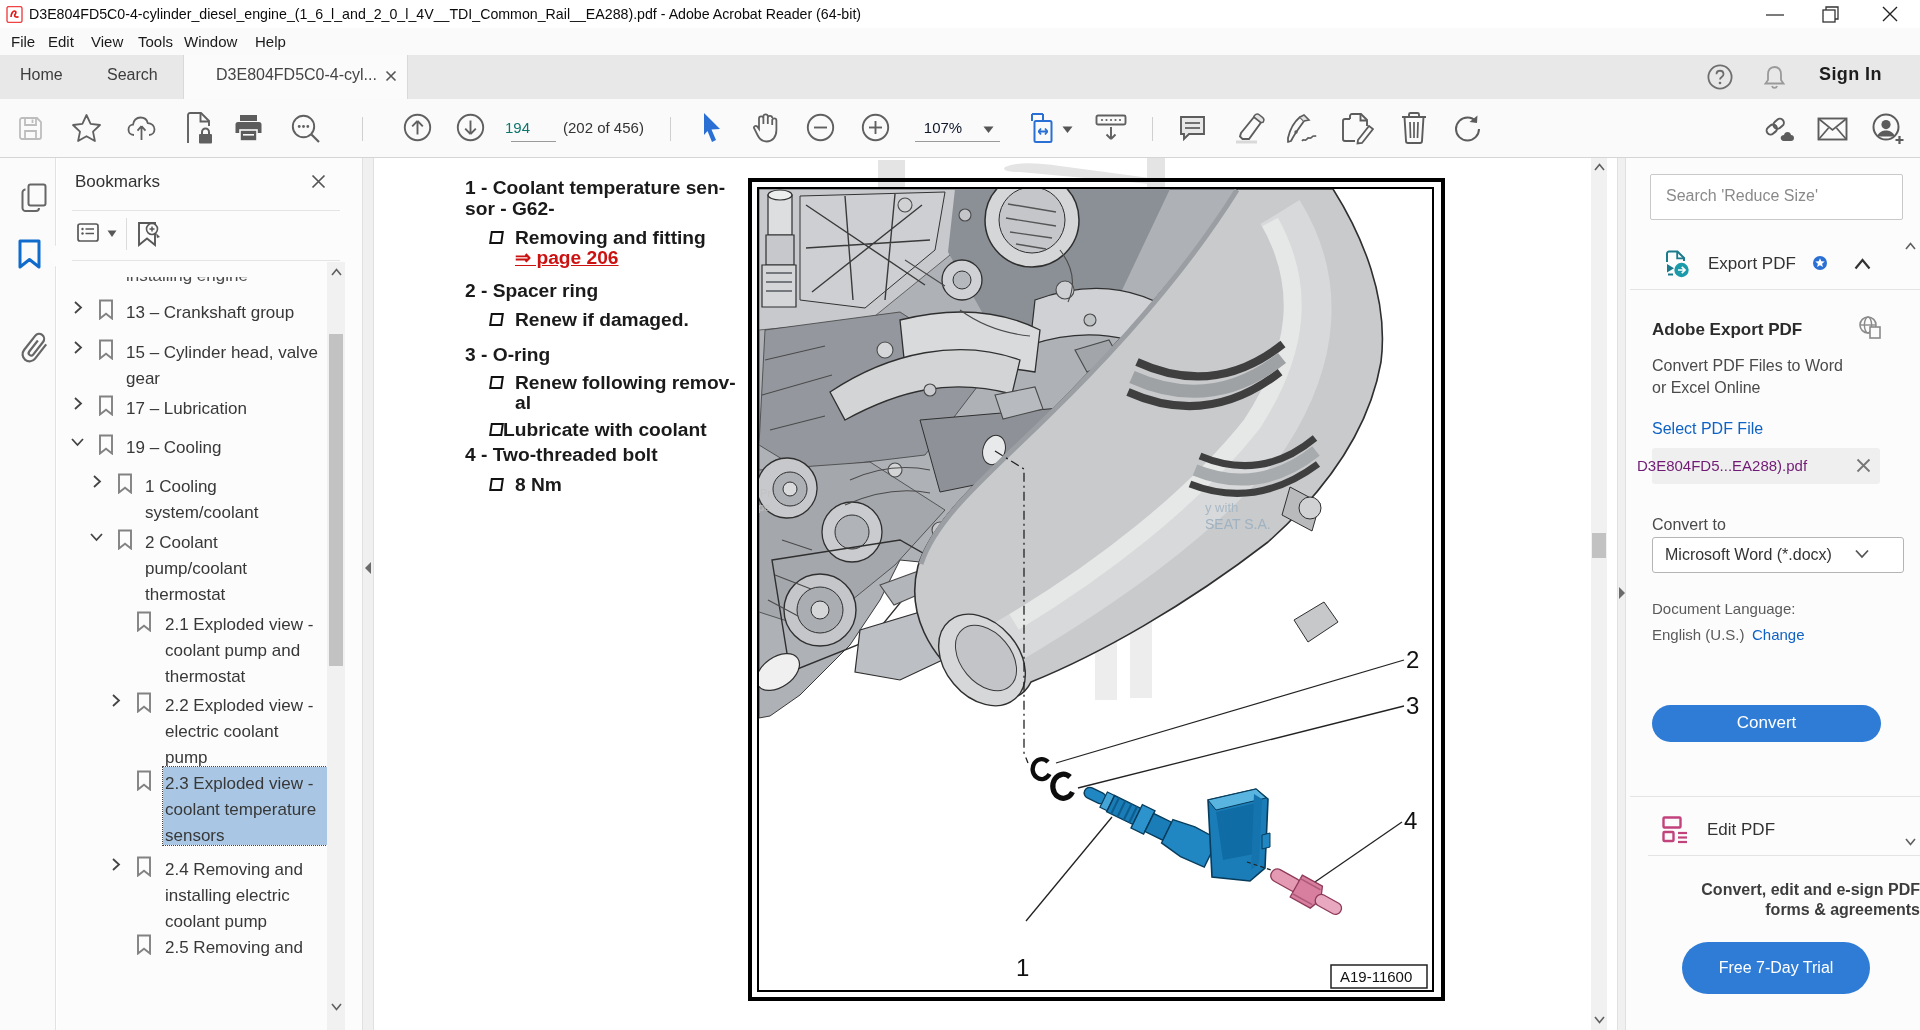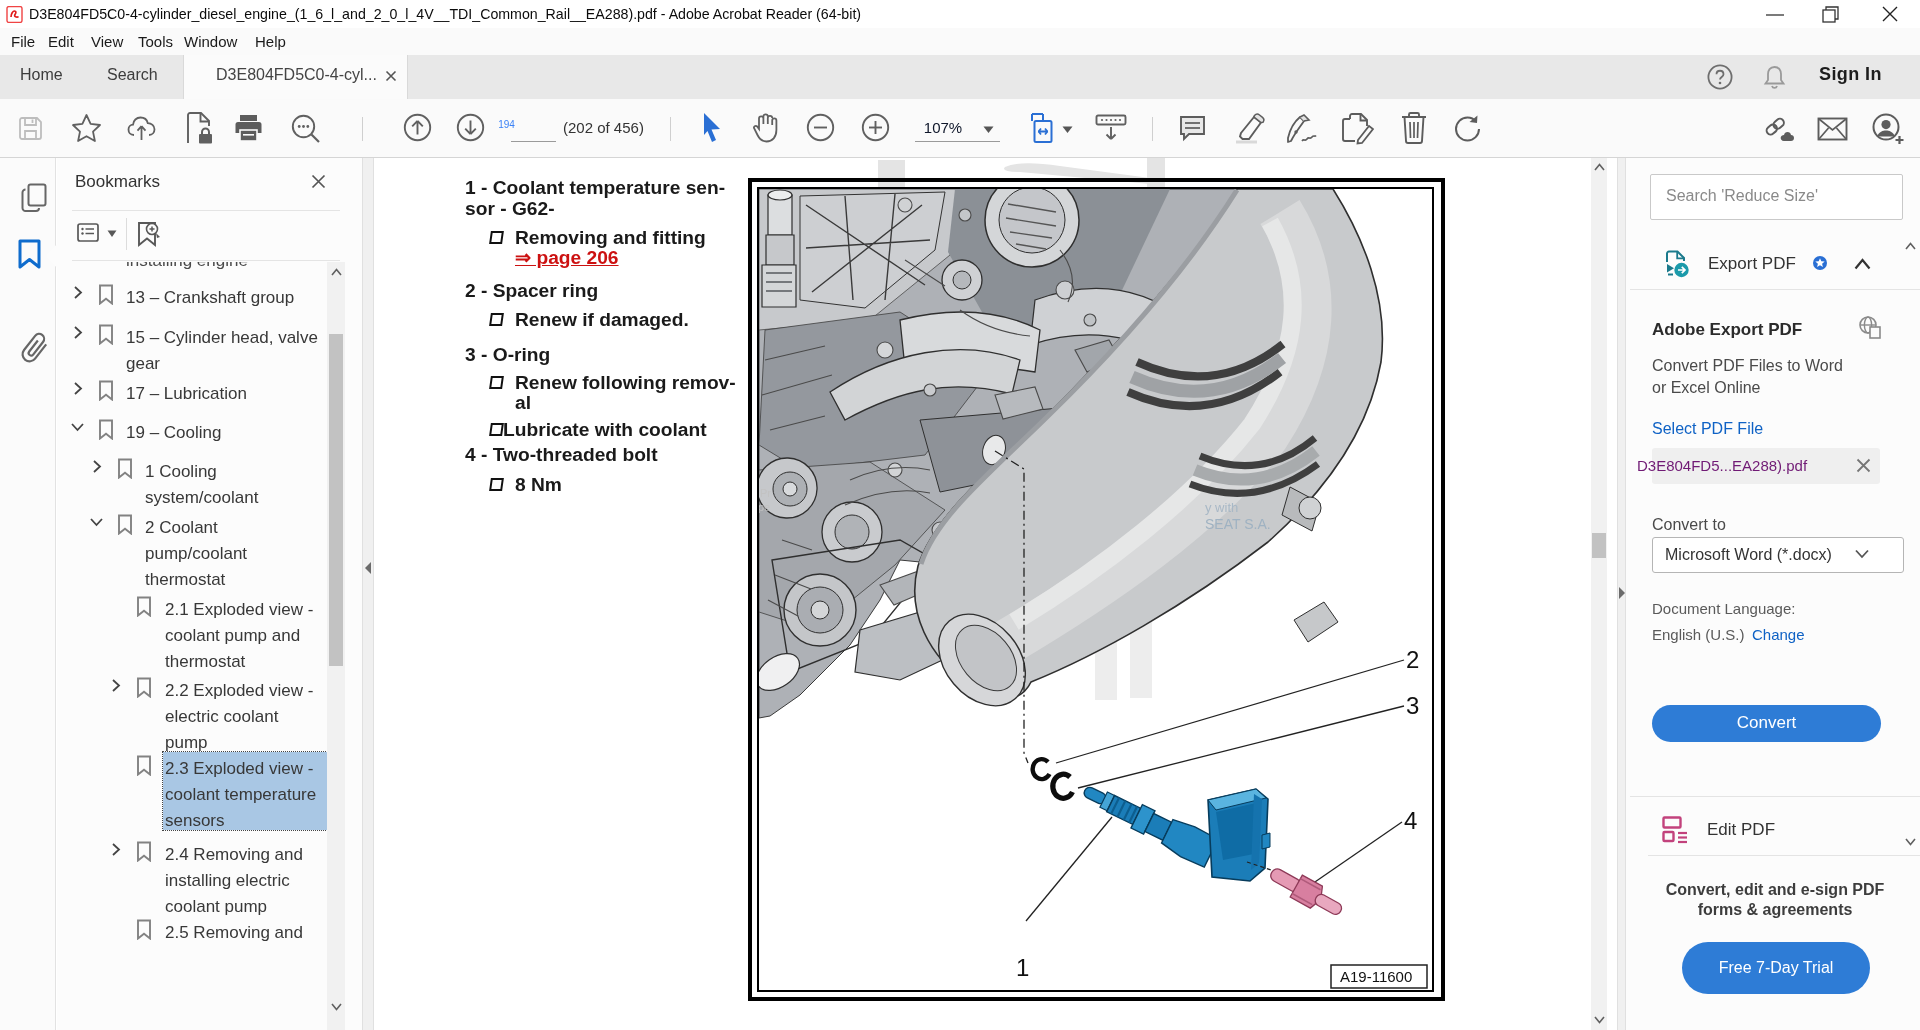--- a/index.html
+++ b/index.html
@@ -117,21 +117,21 @@
 </svg>
 <div class="tdiv" style="left:362px"></div>
 <svg class="abs" style="left:403px;top:113px" width="29" height="29" viewBox="0 0 29 29">
   <circle cx="14.5" cy="14.5" r="12.7" fill="none" stroke="#606060" stroke-width="1.9"></circle>
   <path d="M14.5 21.5 V8.5 M14.5 7.8 L9.2 13.3 M14.5 7.8 L19.8 13.3" fill="none" stroke="#606060" stroke-width="1.9"></path>
 </svg>
 <svg class="abs" style="left:456px;top:113px" width="29" height="29" viewBox="0 0 29 29">
   <circle cx="14.5" cy="14.5" r="12.7" fill="none" stroke="#606060" stroke-width="1.9"></circle>
   <path d="M14.5 7.5 V20.5 M14.5 21.2 L9.2 15.7 M14.5 21.2 L19.8 15.7" fill="none" stroke="#606060" stroke-width="1.9"></path>
 </svg>
-<div class="abs" style="left:484px;top:119px;width:45px;text-align:center;font-size:10px;color:#3b82f6">194</div>
+<div class="abs" style="left:495px;top:119px;width:45px;text-align:center;font-size:15px;color:#0f766e">194</div>
 <div class="abs" style="left:511px;top:141px;width:45px;height:1px;background:#9a9a9a"></div>
 <div class="abs" style="left:563px;top:119px;font-size:15px;color:#333">(202 of 456)</div>
 <div class="tdiv" style="left:670px"></div>
 <svg class="abs" style="left:700px;top:112px" width="24" height="32" viewBox="0 0 24 32">
   <path d="M4 1 L20 17 L11.5 17.5 L16 28 L12 30 L7.5 19 L4 23 Z" fill="#2a6fd4"></path>
 </svg>
 <svg class="abs" style="left:751px;top:112px" width="31" height="32" viewBox="0 0 31 32">
   <path d="M8 14 V6.5 a2.2 2.2 0 0 1 4.4 0 M12.4 12 V4.5 a2.2 2.2 0 0 1 4.4 0 M16.8 12 V6 a2.2 2.2 0 0 1 4.4 0 M21.2 13 V8.5 a2.1 2.1 0 0 1 4.2 0 V18 C25.4 25 21.5 29.5 15.5 29.5 C10.5 29.5 8.5 27 6.5 23 L3.2 16.4 C2.2 14.6 4.6 12.9 6.2 14.5 L8 17 V14" fill="none" stroke="#606060" stroke-width="1.8"></path>
 </svg>
 <svg class="abs" style="left:806px;top:113px" width="29" height="29" viewBox="0 0 29 29">
@@ -420,21 +420,21 @@
     <path d="M0.5 0.5 H9.5 L5 7 Z" fill="#585858"></path>
   </svg>
 <div class="abs" style="left:126px;top:218px;width:1px;height:32px;background:#dcdcdc"></div>
 <svg class="abs" style="left:135px;top:221px" width="28" height="28" viewBox="0 0 28 28">
   <path d="M4 2 H20 V24 L12 17.5 L4 24 Z" fill="none" stroke="#585858" stroke-width="1.9"></path>
   <circle cx="17" cy="8" r="5.5" fill="#fcfcfc" stroke="#585858" stroke-width="1.6"></circle>
   <path d="M17 5.5 V10.5 M14.5 8 H19.5" stroke="#585858" stroke-width="1.5"></path>
   <path d="M21 12 L25 16 L22 17 Z" fill="#585858"></path>
 </svg>
 <div class="sep" style="left:72px;top:260px;width:268px"></div>
-<div id="bmtree" class="abs" style="left:57px;top:262px;width:270px;height:680px;overflow:hidden">
+<div id="bmtree" class="abs" style="left:57px;top:277px;width:270px;height:680px;overflow:hidden">
   <div class="bmrow" style="left:69px;top:-14px;color:#4a4a4a">installing engine</div>
   <svg class="abs cvr" style="left:17px;top:24px">
       <path d="M1 1 L7 6.5 L1 12"></path>
     </svg>
   <svg class="abs bmi" style="left:41px;top:22px">
       <path d="M2 1.5 H14 V19.5 L8 14.7 L2 19.5 Z"></path>
     </svg>
   <div class="bmrow" style="left:69px;top:23px">13 – Crankshaft group</div>
   <svg class="abs cvr" style="left:17px;top:64px">
       <path d="M1 1 L7 6.5 L1 12"></path>
@@ -576,21 +576,21 @@
 <div class="sep" style="left:1630px;top:796px;width:290px"></div>
 <svg class="abs" style="left:1662px;top:816px" width="30" height="29" viewBox="0 0 30 29">
   <rect x="1.5" y="1.5" width="17" height="10" rx="1" fill="none" stroke="#c2427c" stroke-width="2.4"></rect>
   <rect x="1.5" y="16" width="10" height="9" rx="1" fill="none" stroke="#c2427c" stroke-width="2.4"></rect>
   <line x1="16" y1="17" x2="25" y2="17" stroke="#c2427c" stroke-width="2.2"></line>
   <line x1="16" y1="21.5" x2="25" y2="21.5" stroke="#c2427c" stroke-width="2.2"></line>
   <line x1="16" y1="26" x2="25" y2="26" stroke="#c2427c" stroke-width="2.2"></line>
 </svg>
 <div class="abs" style="left:1707px;top:820px;font-size:17px;color:#333">Edit PDF</div>
 <div class="sep" style="left:1648px;top:855px;width:272px"></div>
-<div class="abs" style="left:1630px;top:880px;width:290px;text-align:center;font-size:16px;font-weight:bold;color:#3d3d3d;line-height:20px">Convert, edit and e-sign PDF<br>forms &amp; agreements</div>
+<div class="abs" style="left:1630px;top:880px;width:290px;text-align:right;font-size:16px;font-weight:bold;color:#3d3d3d;line-height:20px">Convert, edit and e-sign PDF<br>forms &amp; agreements</div>
 <div class="abs" style="left:1682px;top:942px;width:188px;height:52px;background:#2e7cd6;border-radius:26px"></div>
 <div class="abs" style="left:1682px;top:959px;width:188px;text-align:center;font-size:16px;color:#fff">Free 7-Day Trial</div>
 
 <svg class="abs" style="left:1905px;top:242px" width="11" height="8" viewBox="0 0 11 8">
     <path d="M1 7 L5.5 1.5 L10 7" fill="none" stroke="#606060" stroke-width="1.6"></path>
   </svg>
 <svg class="abs" style="left:1905px;top:838px" width="11" height="8" viewBox="0 0 11 8">
     <path d="M1 1 L5.5 6.5 L10 1" fill="none" stroke="#606060" stroke-width="1.6"></path>
   </svg>
 

